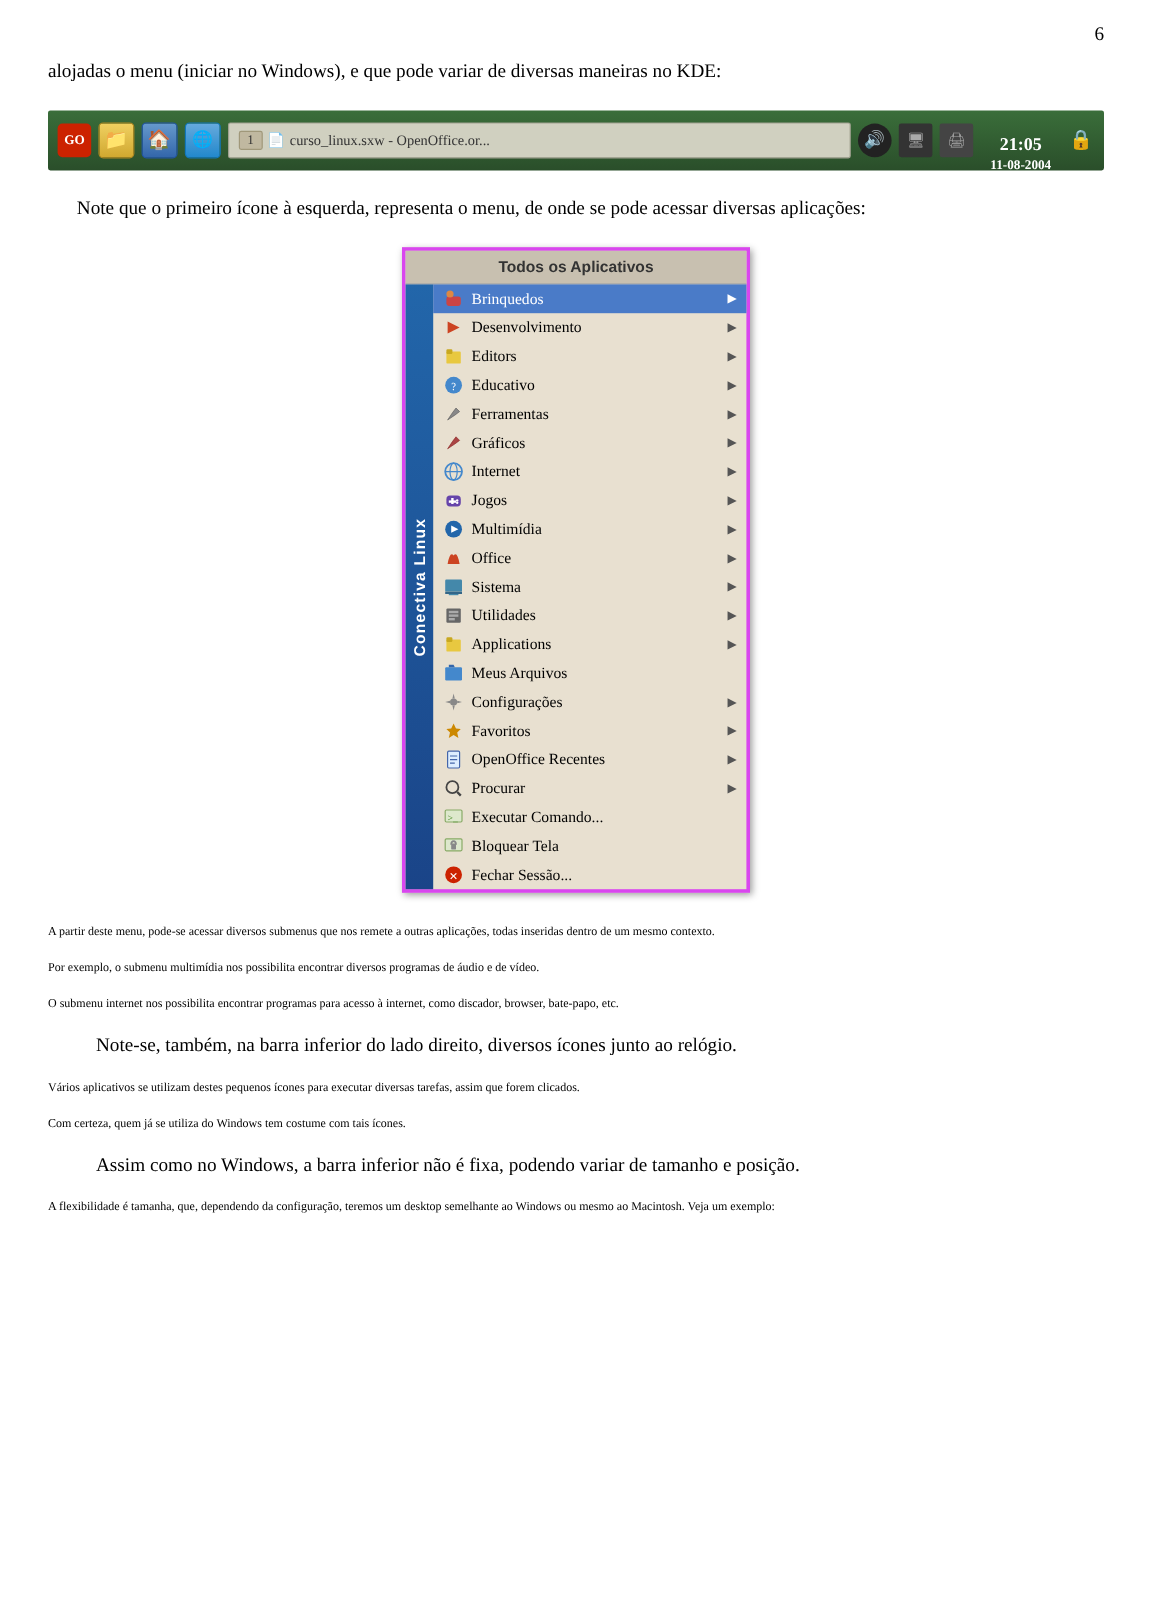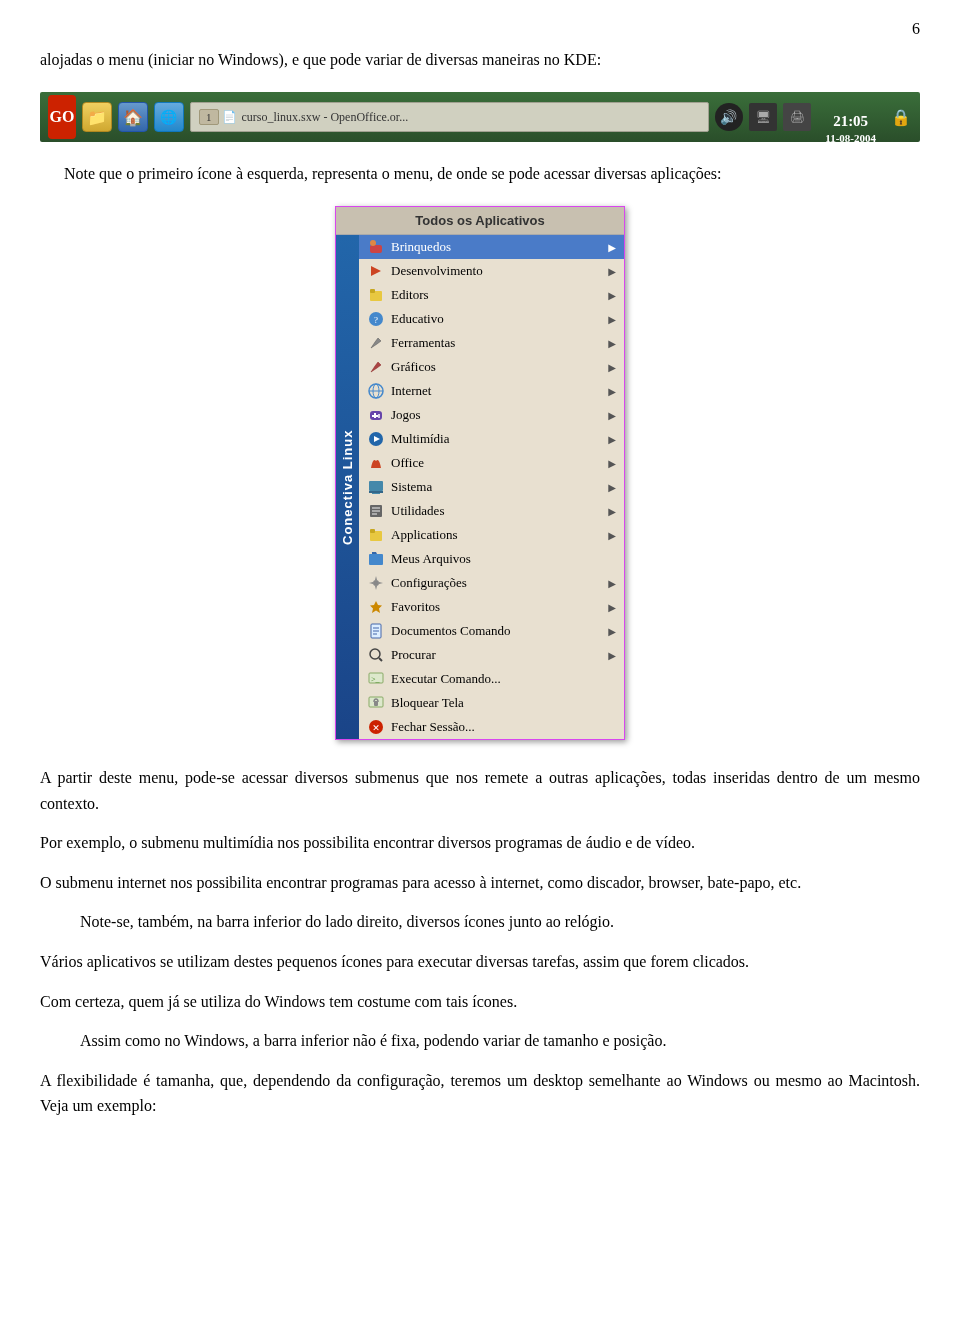--- a/index.html
+++ b/index.html
@@ -101,21 +101,21 @@
 
     .menu-container {
       display: flex;
       justify-content: center;
       margin: 20px 0 25px 0;
     }
 
     .kde-menu {
       width: 290px;
       background: #e8e0d0;
-      border: 1px solid #d946ef;
+      border: 3px solid #d946ef;
       box-shadow: 2px 2px 6px rgba(0,0,0,0.4);
       font-family: Arial, sans-serif;
       font-size: 13px;
     }
 
     .kde-menu-header {
       background: #c8c0b0;
       text-align: center;
       padding: 6px 10px;
       font-weight: bold;
@@ -193,42 +193,42 @@
       min-width: 22px;
       letter-spacing: 1px;
     }
 
     .kde-menu-items {
       flex: 1;
       font-family: Liberation Serif, serif;
     }
 
     .body-text {
-      font-size: 16px;
+      font-size: 10px;
       line-height: 1.6;
       margin-bottom: 14px;
       text-align: justify;
     }
 
     .body-text-indent {
       font-size: 16px;
       line-height: 1.6;
       margin-bottom: 14px;
       text-align: justify;
       text-indent: 40px;
     }
 
     
     .go-icon {
       background: #cc2200;
       color: white;
-      font-size: 16px;
+      font-size: 11px;
       font-weight: bold;
       width: 28px;
-      height: 44px;
+      height: 28px;
       border-radius: 4px;
       display: flex;
       align-items: center;
       justify-content: center;
     }
 
     .lock-icon {
       width: 22px;
       height: 22px;
       display: flex;
@@ -480,21 +480,21 @@
 
         <div class="kde-menu-item">
           <div class="kde-menu-icon">
             <svg width="16" height="16" viewBox="0 0 16 16">
                 <rect x="3" y="1" width="10" height="14" rx="1" fill="#ddeeff" stroke="#4466aa" stroke-width="1"></rect>
                 <line x1="5" y1="5" x2="11" y2="5" stroke="#4466aa" stroke-width="1"></line>
                 <line x1="5" y1="8" x2="11" y2="8" stroke="#4466aa" stroke-width="1"></line>
                 <line x1="5" y1="11" x2="9" y2="11" stroke="#4466aa" stroke-width="1"></line>
               </svg>
           </div>
-          <span class="kde-menu-label">Documentos Comando</span>
+          <span class="kde-menu-label">OpenOffice Recentes</span>
           <span class="kde-menu-arrow" style="color:#555;">▶</span>
         </div>
 
         <div class="kde-menu-item">
           <div class="kde-menu-icon">
             <svg width="16" height="16" viewBox="0 0 16 16">
                 <circle cx="7" cy="7" r="5" fill="none" stroke="#444" stroke-width="1.5"></circle>
                 <line x1="11" y1="11" x2="14" y2="14" stroke="#444" stroke-width="2"></line>
               </svg>
           </div>

